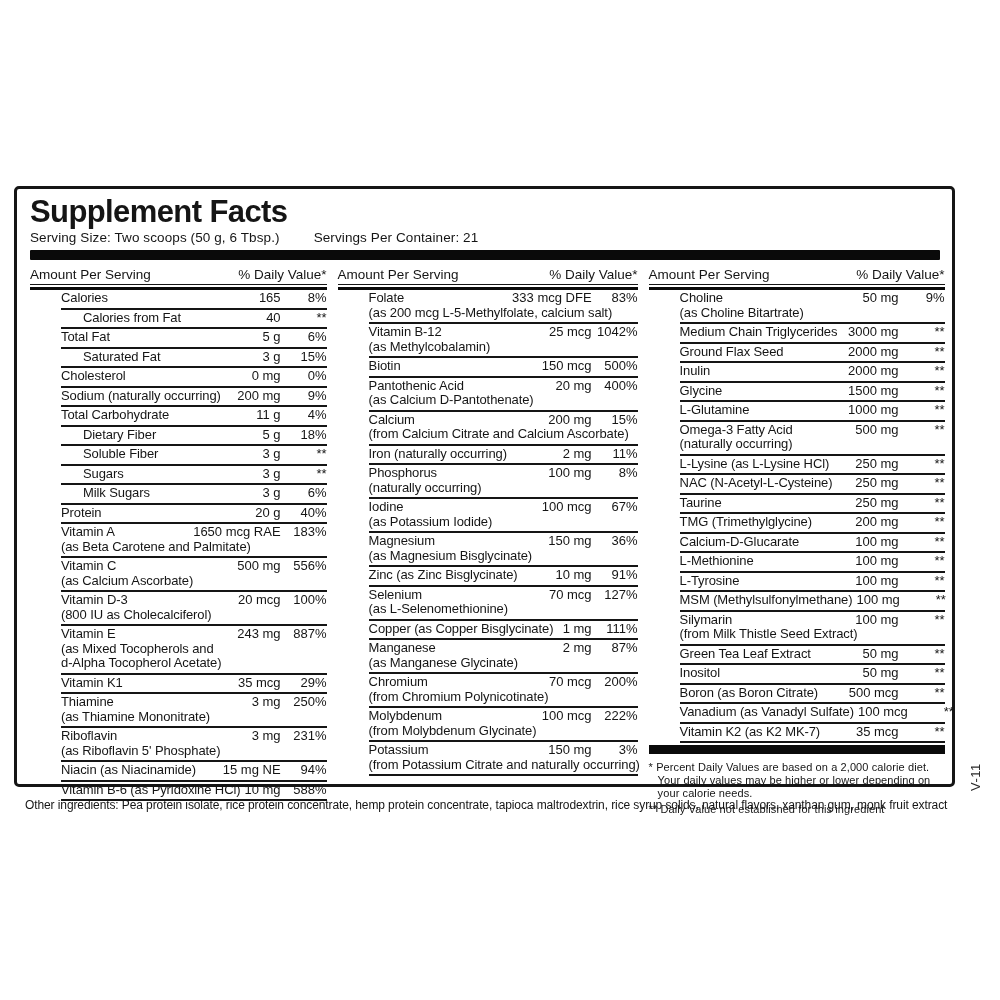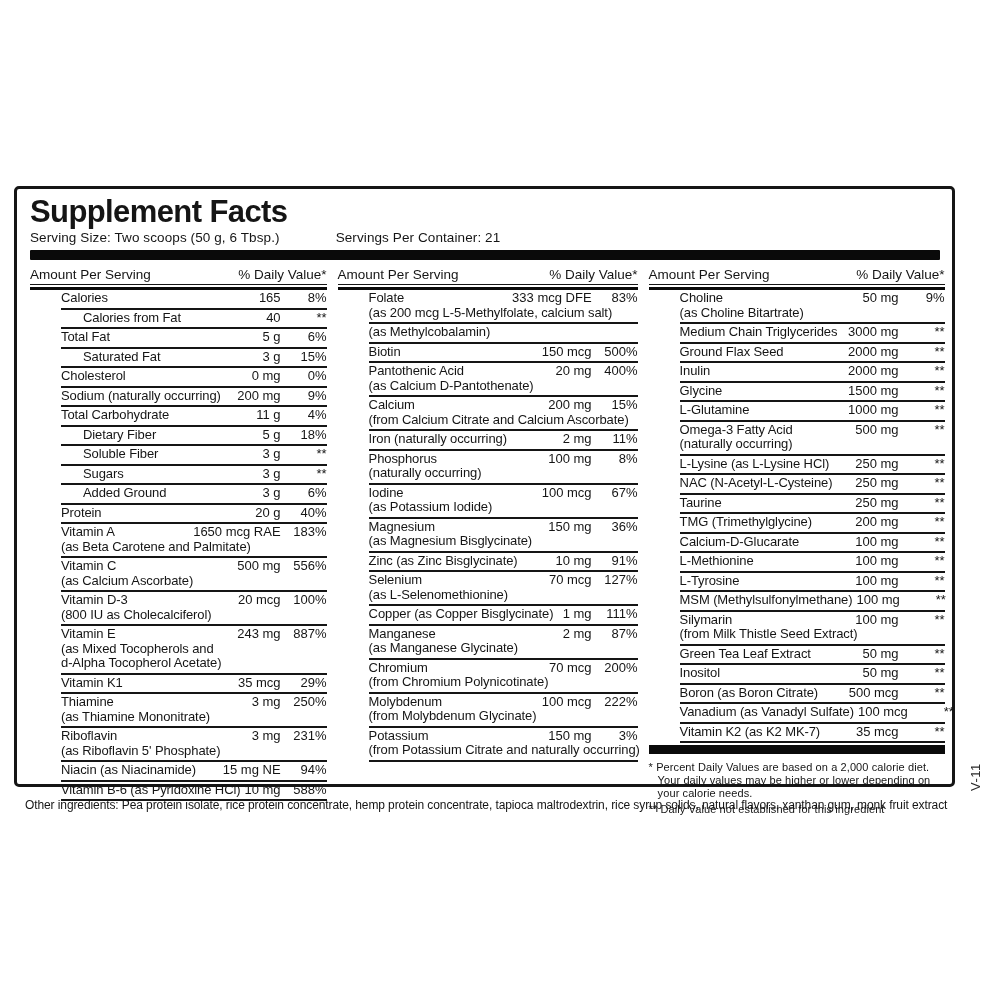--- a/index.html
+++ b/index.html
@@ -4,21 +4,21 @@
 <style>
   * { margin:0; padding:0; box-sizing:border-box; }
   html,body { width:1000px; height:1000px; background:#fff; color:#151515;
     font-family:"Liberation Sans", sans-serif; }
   .canvas { position:relative; width:1000px; height:1000px; background:#fff; overflow:hidden; }
 
   .label-box { position:absolute; left:14px; top:186px; width:941px; height:601px;
     border:3px solid #151515; border-radius:5px; padding:6px 12px 6px 13px; background:#fff; }
 
   .title { font-size:31px; font-weight:bold; letter-spacing:-0.6px; line-height:34px; }
-  .serving-line { display:flex; gap:56px; font-size:13.5px; margin-top:1px; letter-spacing:0.1px; }
+  .serving-line { display:flex; gap:34px; font-size:13.5px; margin-top:1px; letter-spacing:0.1px; }
 
   .bar-thick { height:10px; background:#0a0a0a; margin-top:5px; border-radius:1px; }
 
   .cols { display:flex; gap:11px; margin-top:7px; }
   .col { display:flex; flex-direction:column; }
   .col-1 { width:305px; }
   .col-2 { width:300px; }
   .col-3 { width:296px; }
 
   .col-header { display:flex; justify-content:space-between; align-items:baseline;
@@ -153,21 +153,21 @@
     <div class="line1">
       <span class="nm indent">Sugars</span>
       <span class="amt">3 g</span>
       <span class="dv">**</span>
     </div>
 
   </div>
 
   <div class="row">
     <div class="line1">
-      <span class="nm indent">Added Ground</span>
+      <span class="nm indent">Milk Sugars</span>
       <span class="amt">3 g</span>
       <span class="dv">6%</span>
     </div>
 
   </div>
 
   <div class="row">
     <div class="line1">
       <span class="nm">Protein</span>
       <span class="amt">20 g</span>
@@ -270,20 +270,25 @@
   <div class="row">
     <div class="line1">
       <span class="nm">Folate</span>
       <span class="amt">333 mcg DFE</span>
       <span class="dv">83%</span>
     </div>
     <div class="note">(as 200 mcg L-5-Methylfolate, calcium salt)</div>
   </div>
 
   <div class="row">
+    <div class="line1">
+      <span class="nm">Vitamin B-12</span>
+      <span class="amt">25 mcg</span>
+      <span class="dv">1042%</span>
+    </div>
     <div class="note">(as Methylcobalamin)</div>
   </div>
 
   <div class="row">
     <div class="line1">
       <span class="nm">Biotin</span>
       <span class="amt">150 mcg</span>
       <span class="dv">500%</span>
     </div>
 

